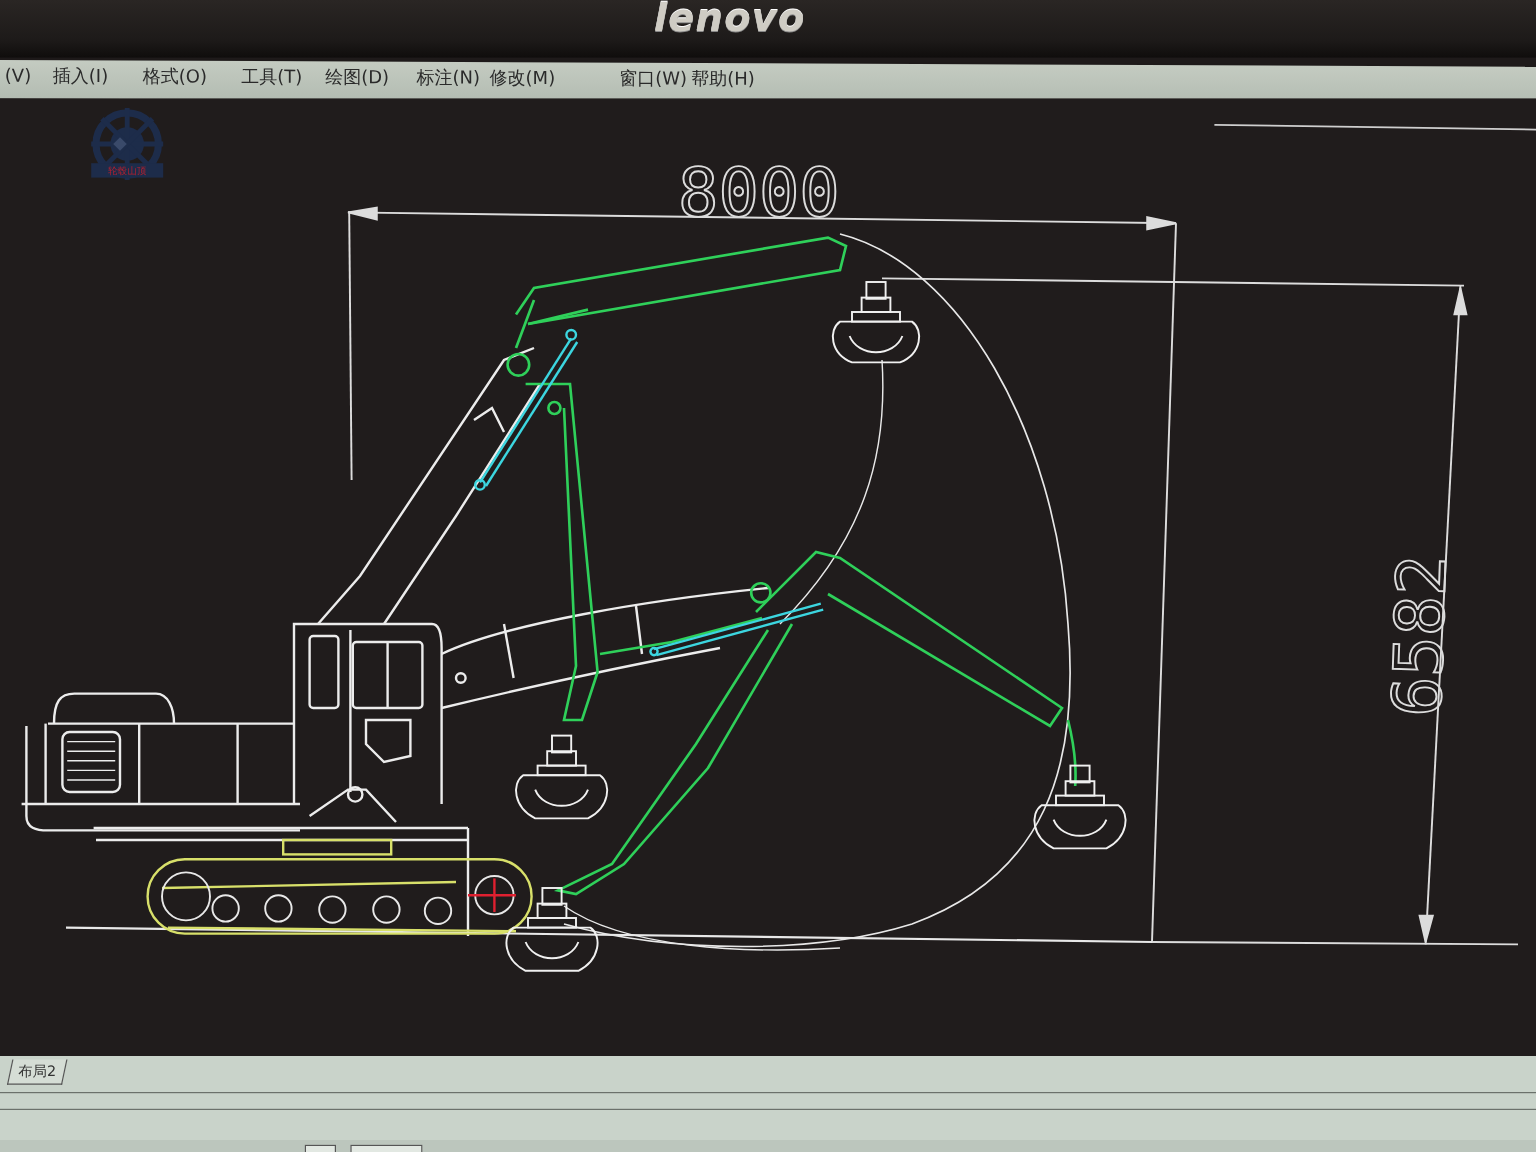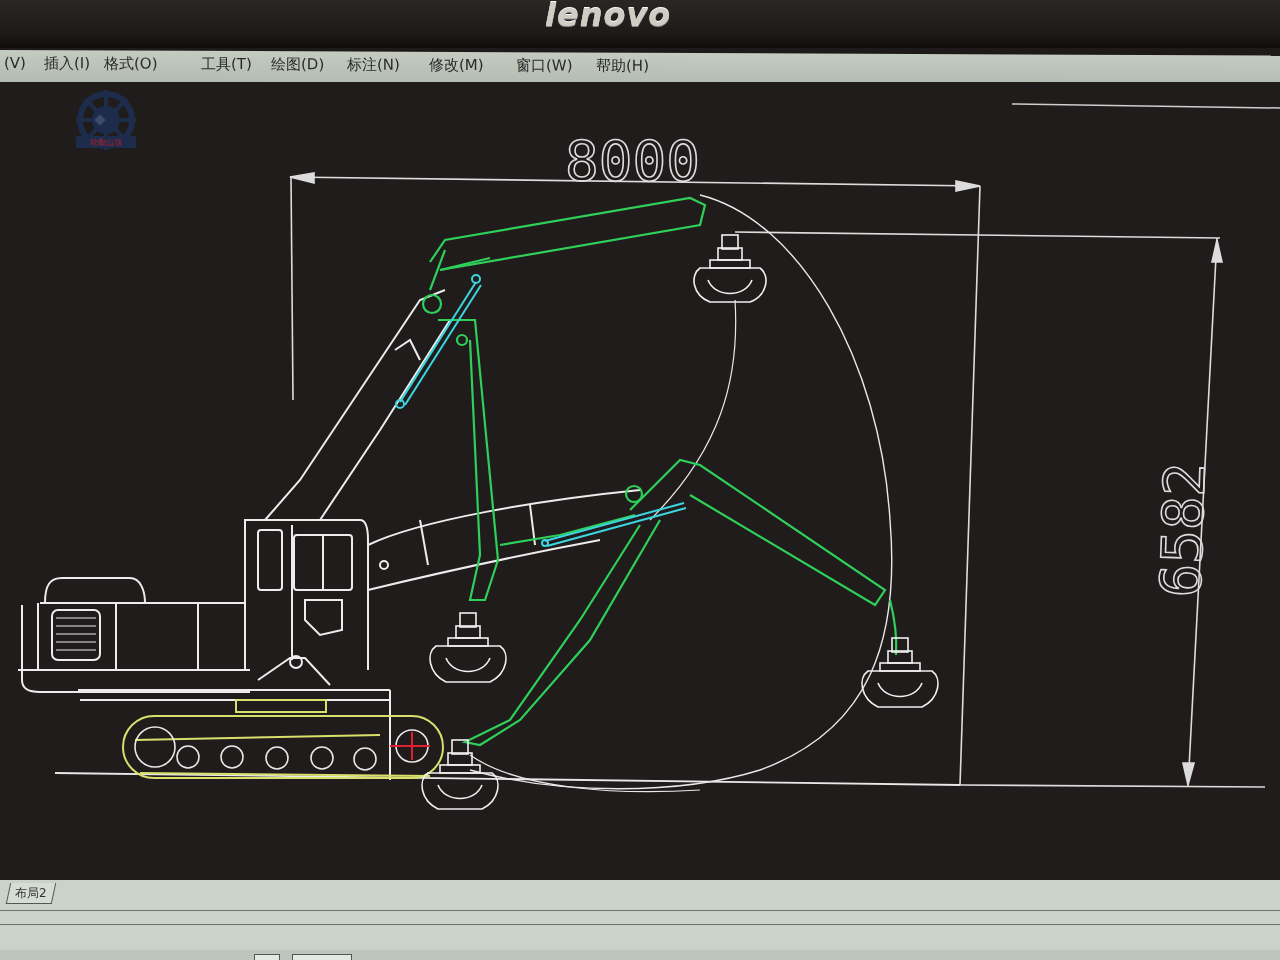--- a/index.html
+++ b/index.html
@@ -22,27 +22,27 @@
 </head>
 <body>
 
 <div class="bezel">
   <div class="brand">lenovo</div>
 </div>
 
 <div class="menubar">
   <span class="menu-item" style="left:4px">(V)</span>
   <span class="menu-item" style="left:44px">插入(I)</span>
-  <span class="menu-item" style="left:104px">格式(O)</span>
+  <span class="menu-item" style="left:119px">格式(O)</span>
   <span class="menu-item" style="left:201px">工具(T)</span>
   <span class="menu-item" style="left:271px">绘图(D)</span>
   <span class="menu-item" style="left:347px">标注(N)</span>
-  <span class="menu-item" style="left:429px">修改(M)</span>
+  <span class="menu-item" style="left:408px">修改(M)</span>
   <span class="menu-item" style="left:516px">窗口(W)</span>
-  <span class="menu-item" style="left:596px">帮助(H)</span>
+  <span class="menu-item" style="left:576px">帮助(H)</span>
 </div>
 
 <div class="canvas">
   <svg width="1280" height="798" viewBox="0 82 1280 798" xmlns="http://www.w3.org/2000/svg">
 
     <line x1="1012" y1="104" x2="1280" y2="108" stroke="#cfcfcf" stroke-width="1.5"></line>
 
     <g stroke="#dcdcdc" stroke-width="1.6" fill="none">
       <line x1="290" y1="177" x2="980" y2="186"></line>
       <line x1="291" y1="176" x2="293" y2="400"></line>

